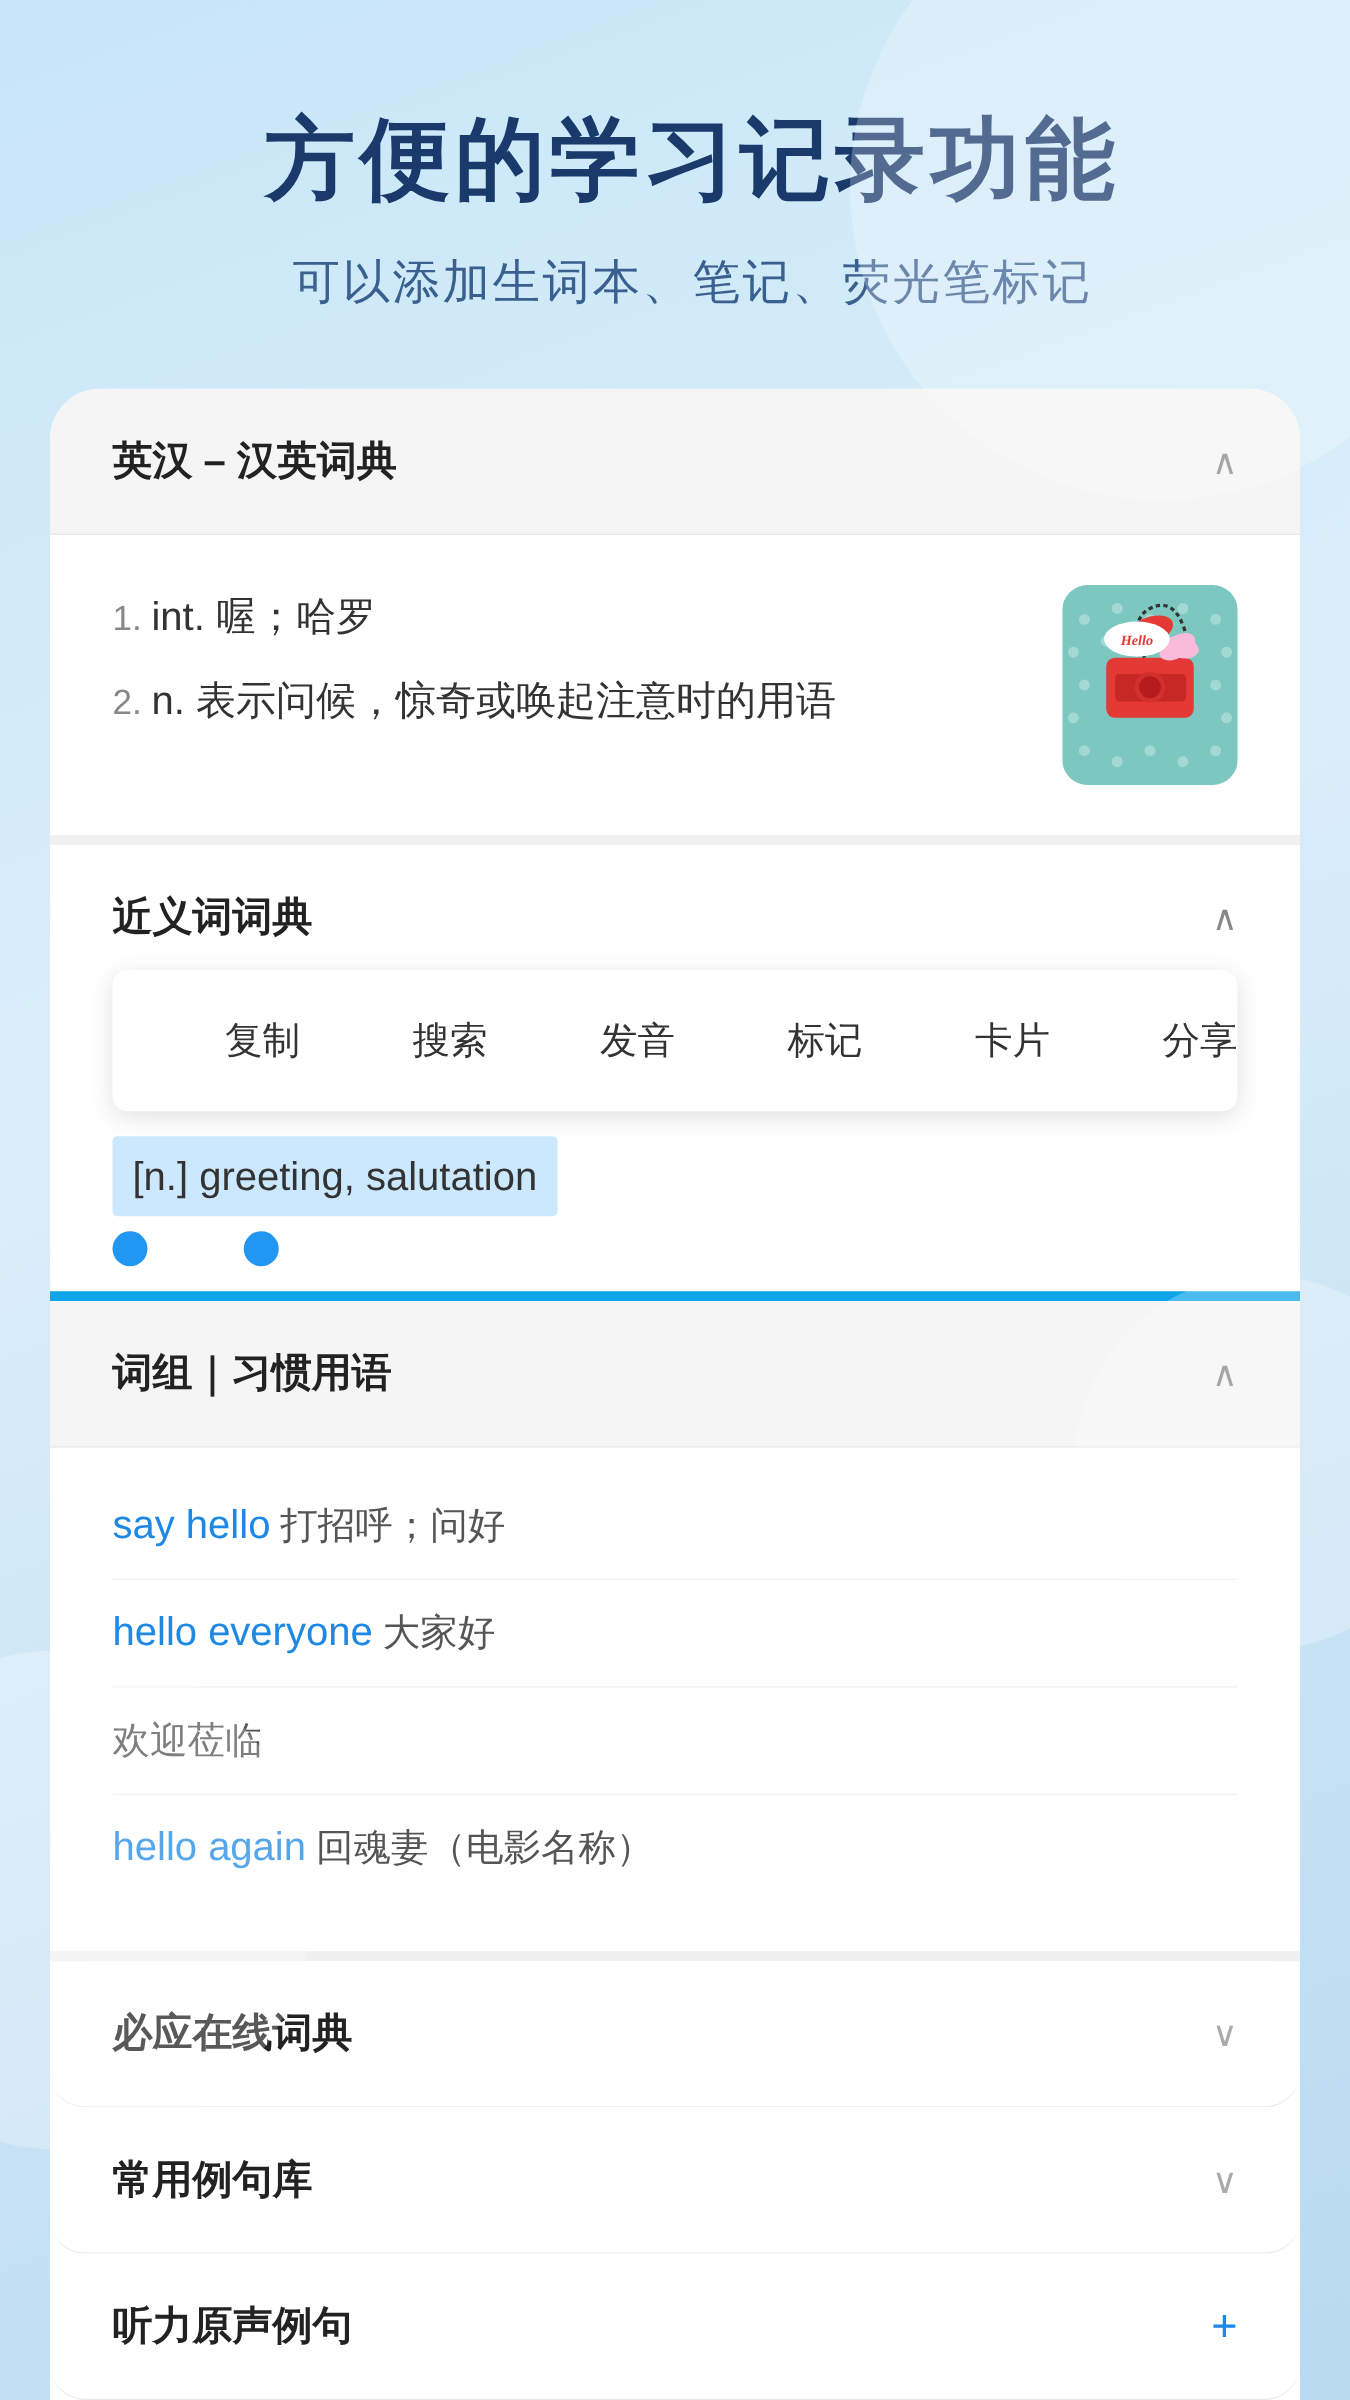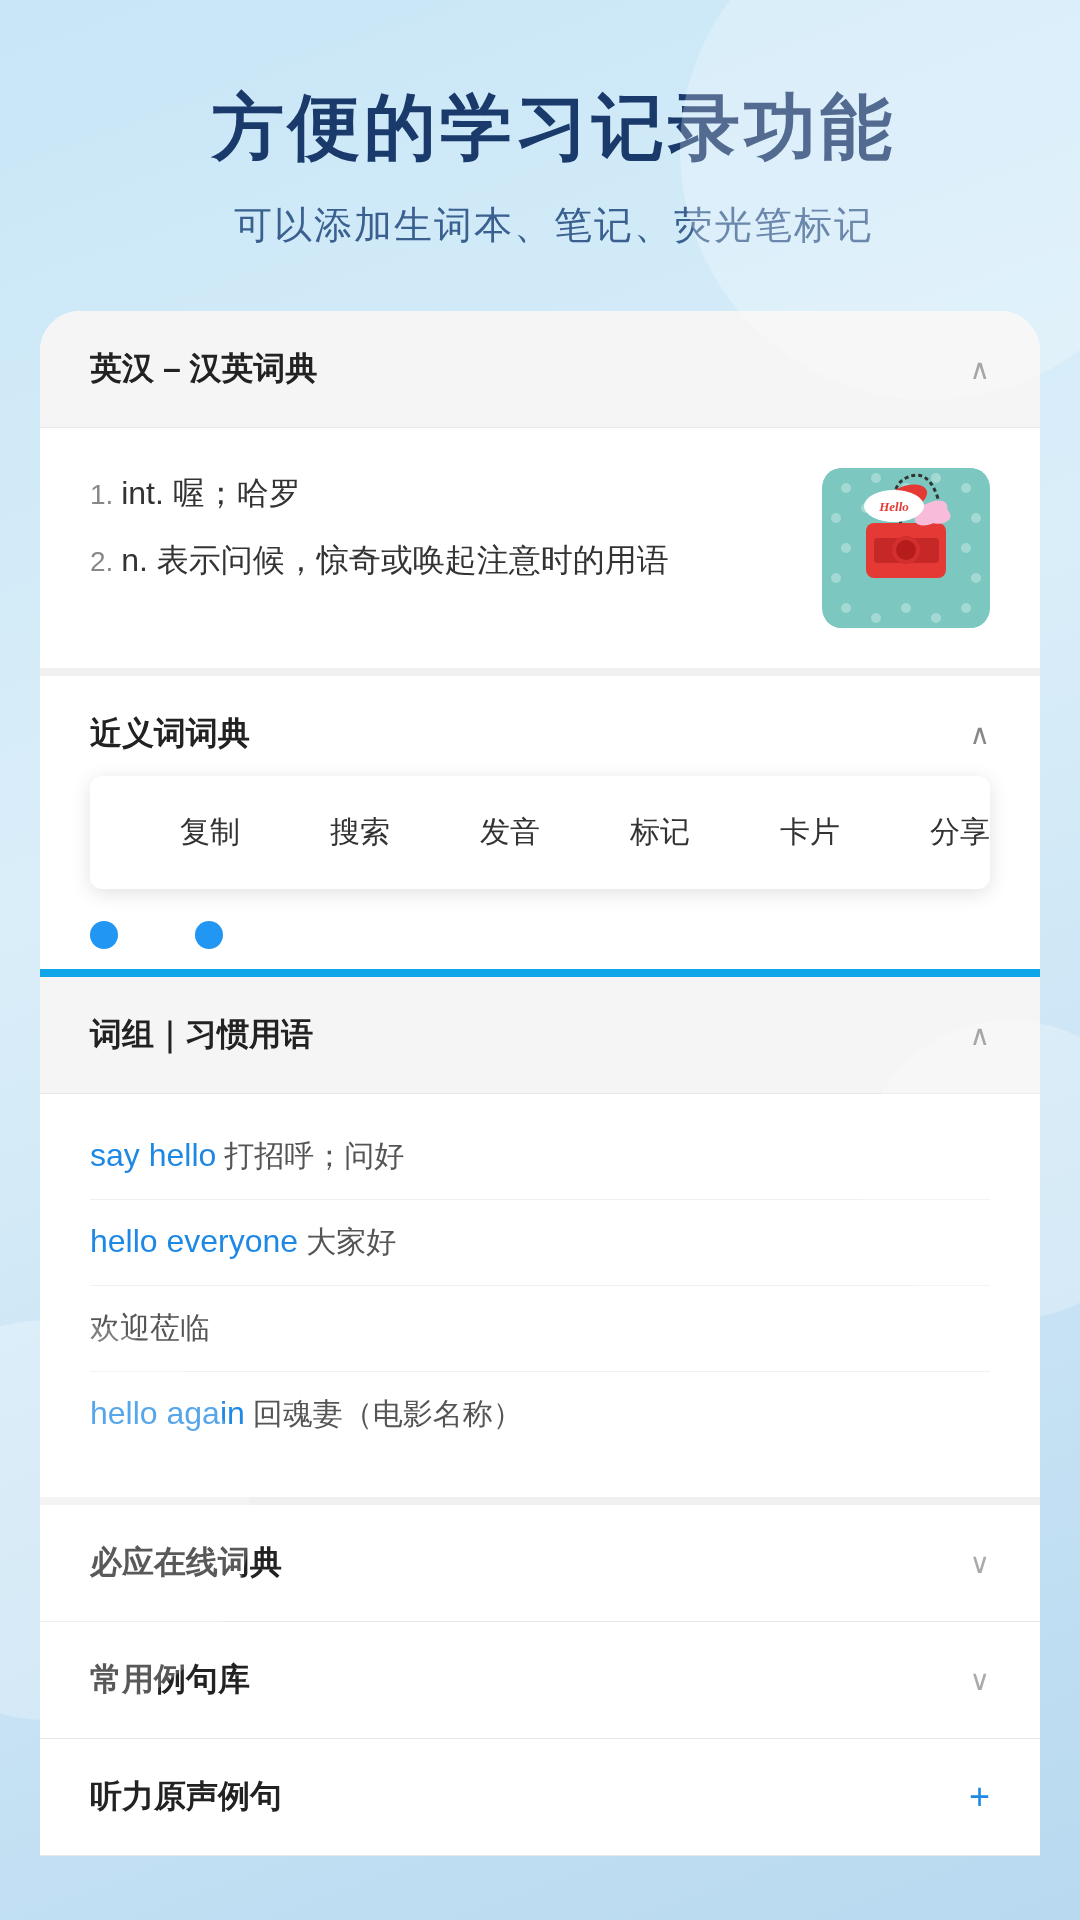--- a/index.html
+++ b/index.html
@@ -105,21 +105,21 @@
       margin-bottom: 16px;
       line-height: 1.6;
     }
 
     .dict-entry span.label {
       color: #888;
       font-size: 28px;
     }
 
     .hello-image {
-      width: 168px;
+      width: 140px;
       height: 160px;
       border-radius: 20px;
       overflow: hidden;
       flex-shrink: 0;
       background: #7cc8c0;
       display: flex;
       align-items: center;
       justify-content: center;
       position: relative;
     }
@@ -228,20 +228,21 @@
     }
 
     
     .collapsed-section {
       display: flex;
       align-items: center;
       justify-content: space-between;
       padding: 36px 50px;
       border-bottom: 1px solid #e8e8e8;
       background: #fff;
+      border-radius: 28px;
     }
 
     .collapsed-section-title {
       font-size: 32px;
       font-weight: 600;
       color: #222;
     }
 
     .chevron-down {
       font-size: 28px;
@@ -347,20 +348,21 @@
     <div class="context-menu">
       <div class="context-menu-item">复制</div>
       <div class="context-menu-item">搜索</div>
       <div class="context-menu-item">发音</div>
       <div class="context-menu-item">标记</div>
       <div class="context-menu-item">卡片</div>
       <div class="context-menu-item">分享</div>
     </div>
 
     <div class="selected-text-area">
+      <span class="selected-highlight">[n.] greeting, salutation</span>
       <span class="selection-handle-left"></span>
       <span class="selection-handle-right"></span>
     </div>
   </div>
 
   <div class="phrases-section">
     <div class="section-header">
       <span class="section-title">词组｜习惯用语</span>
       <span class="chevron-icon">∧</span>
     </div>

